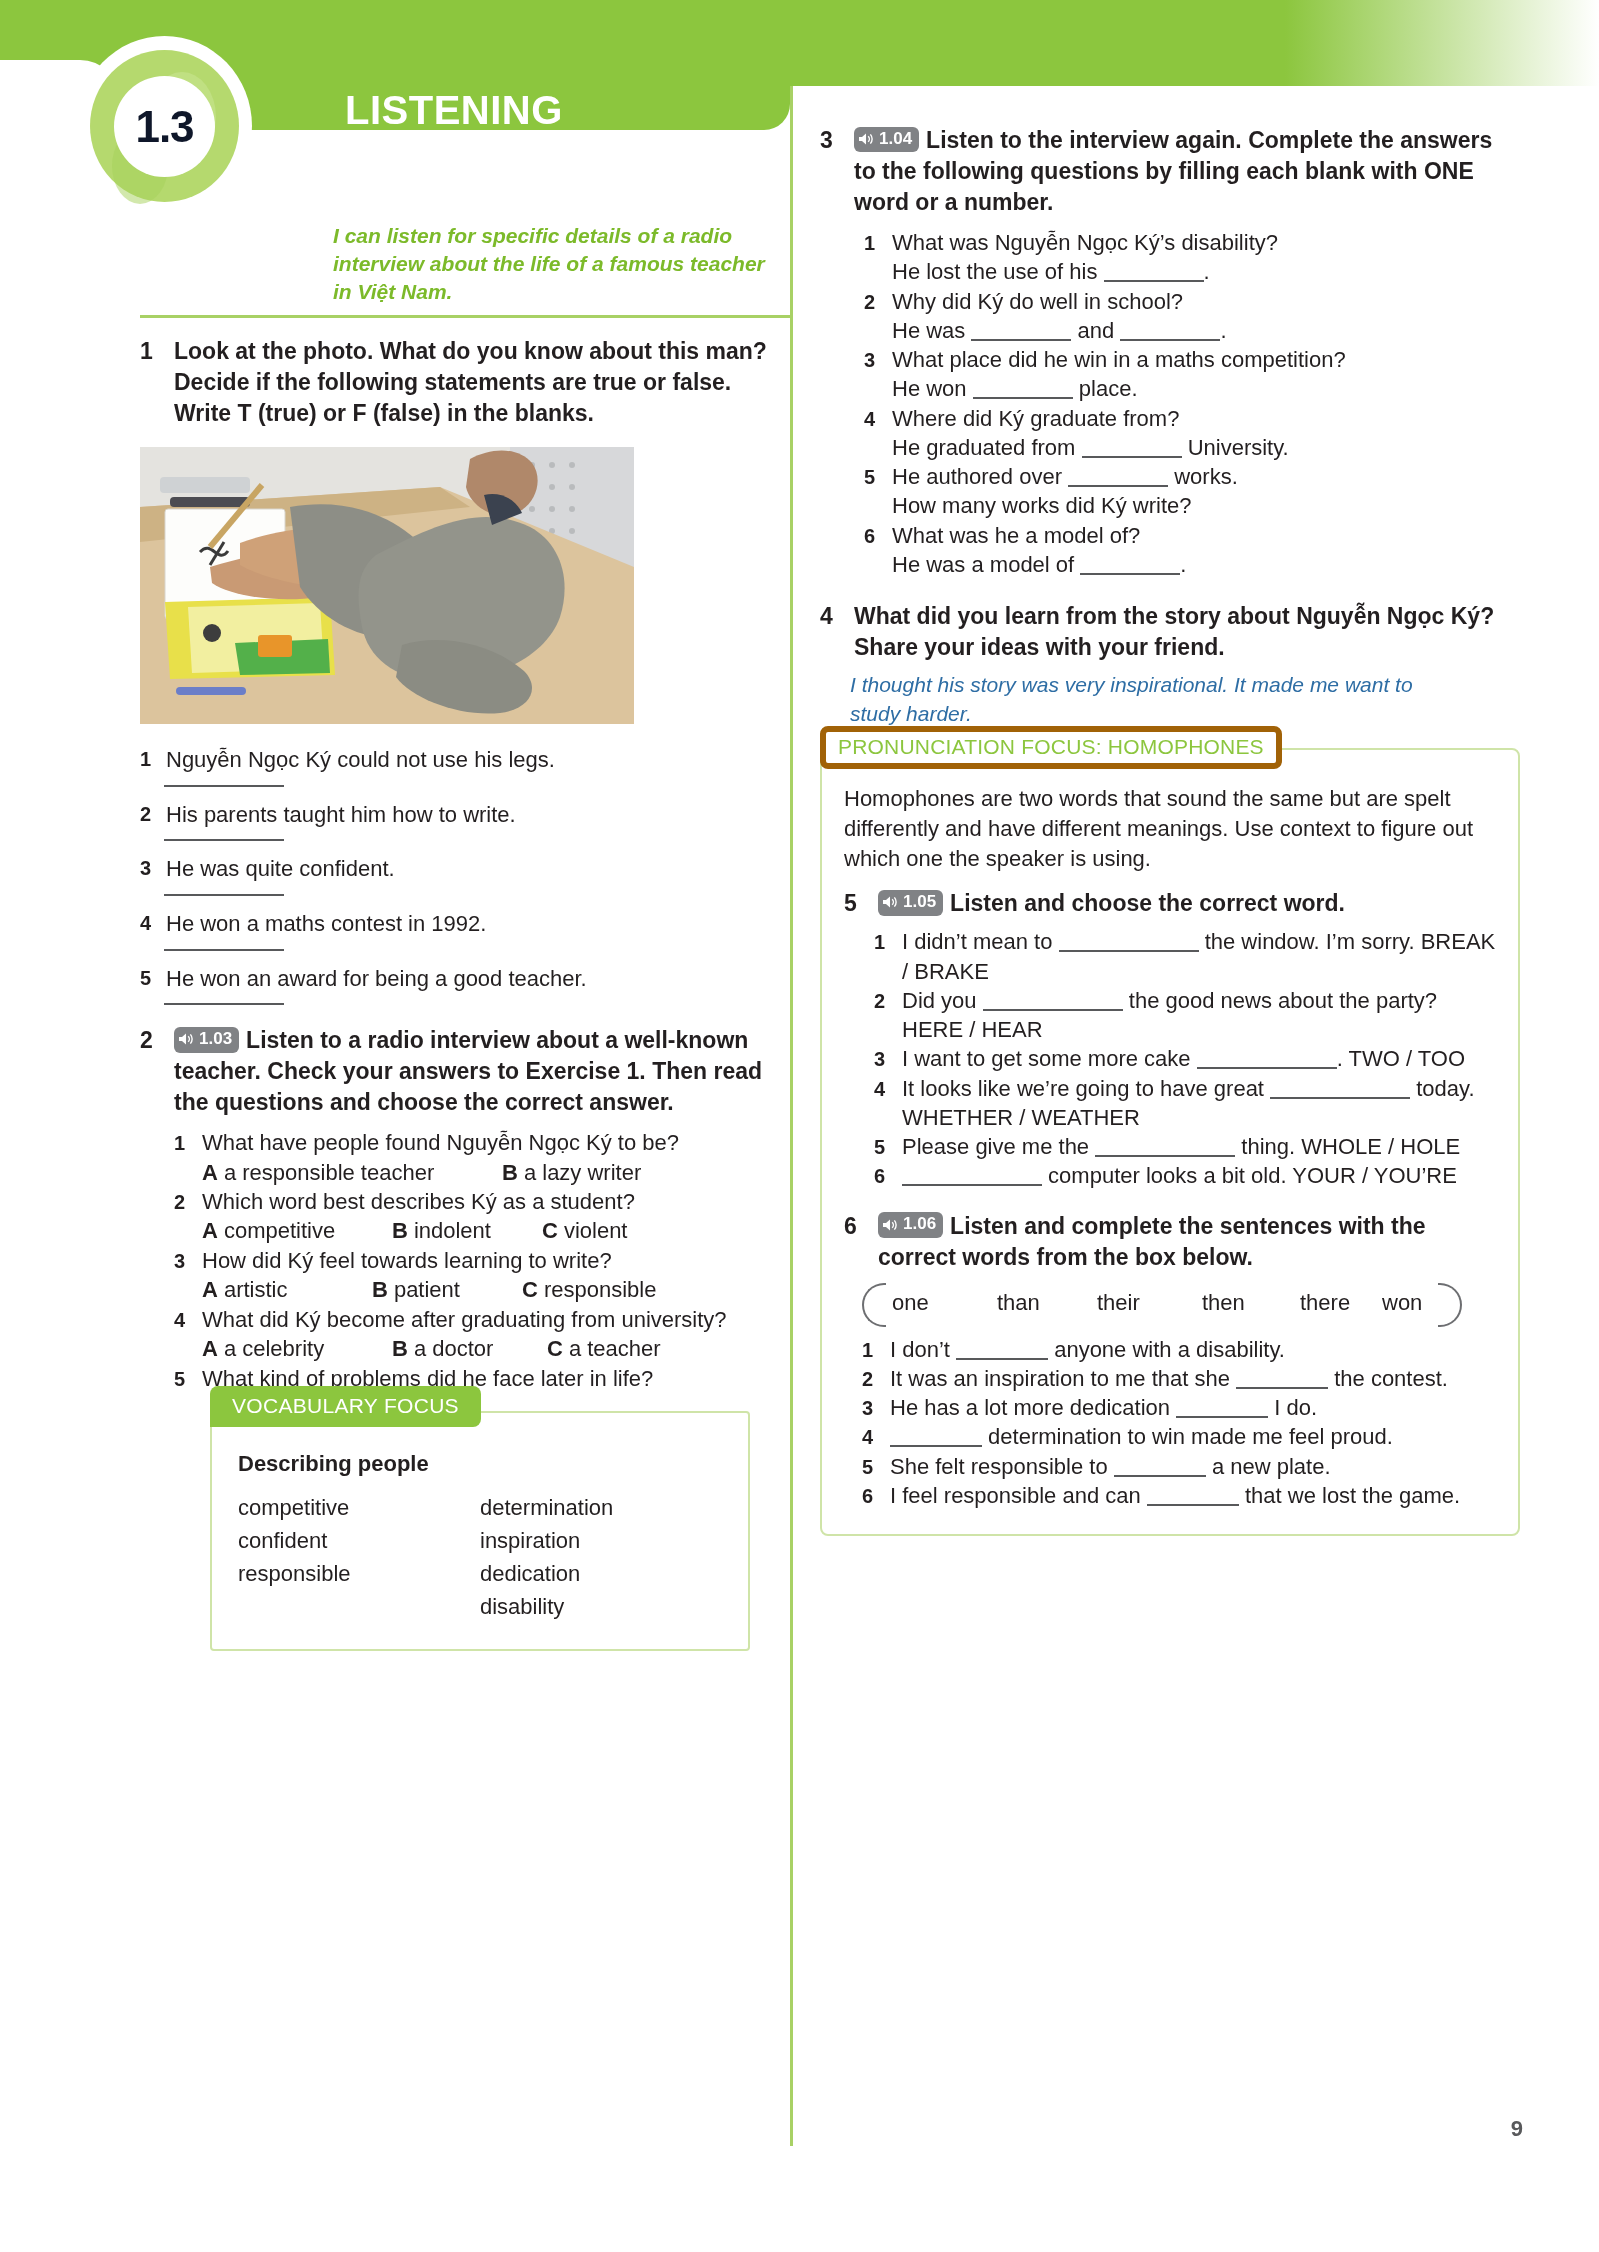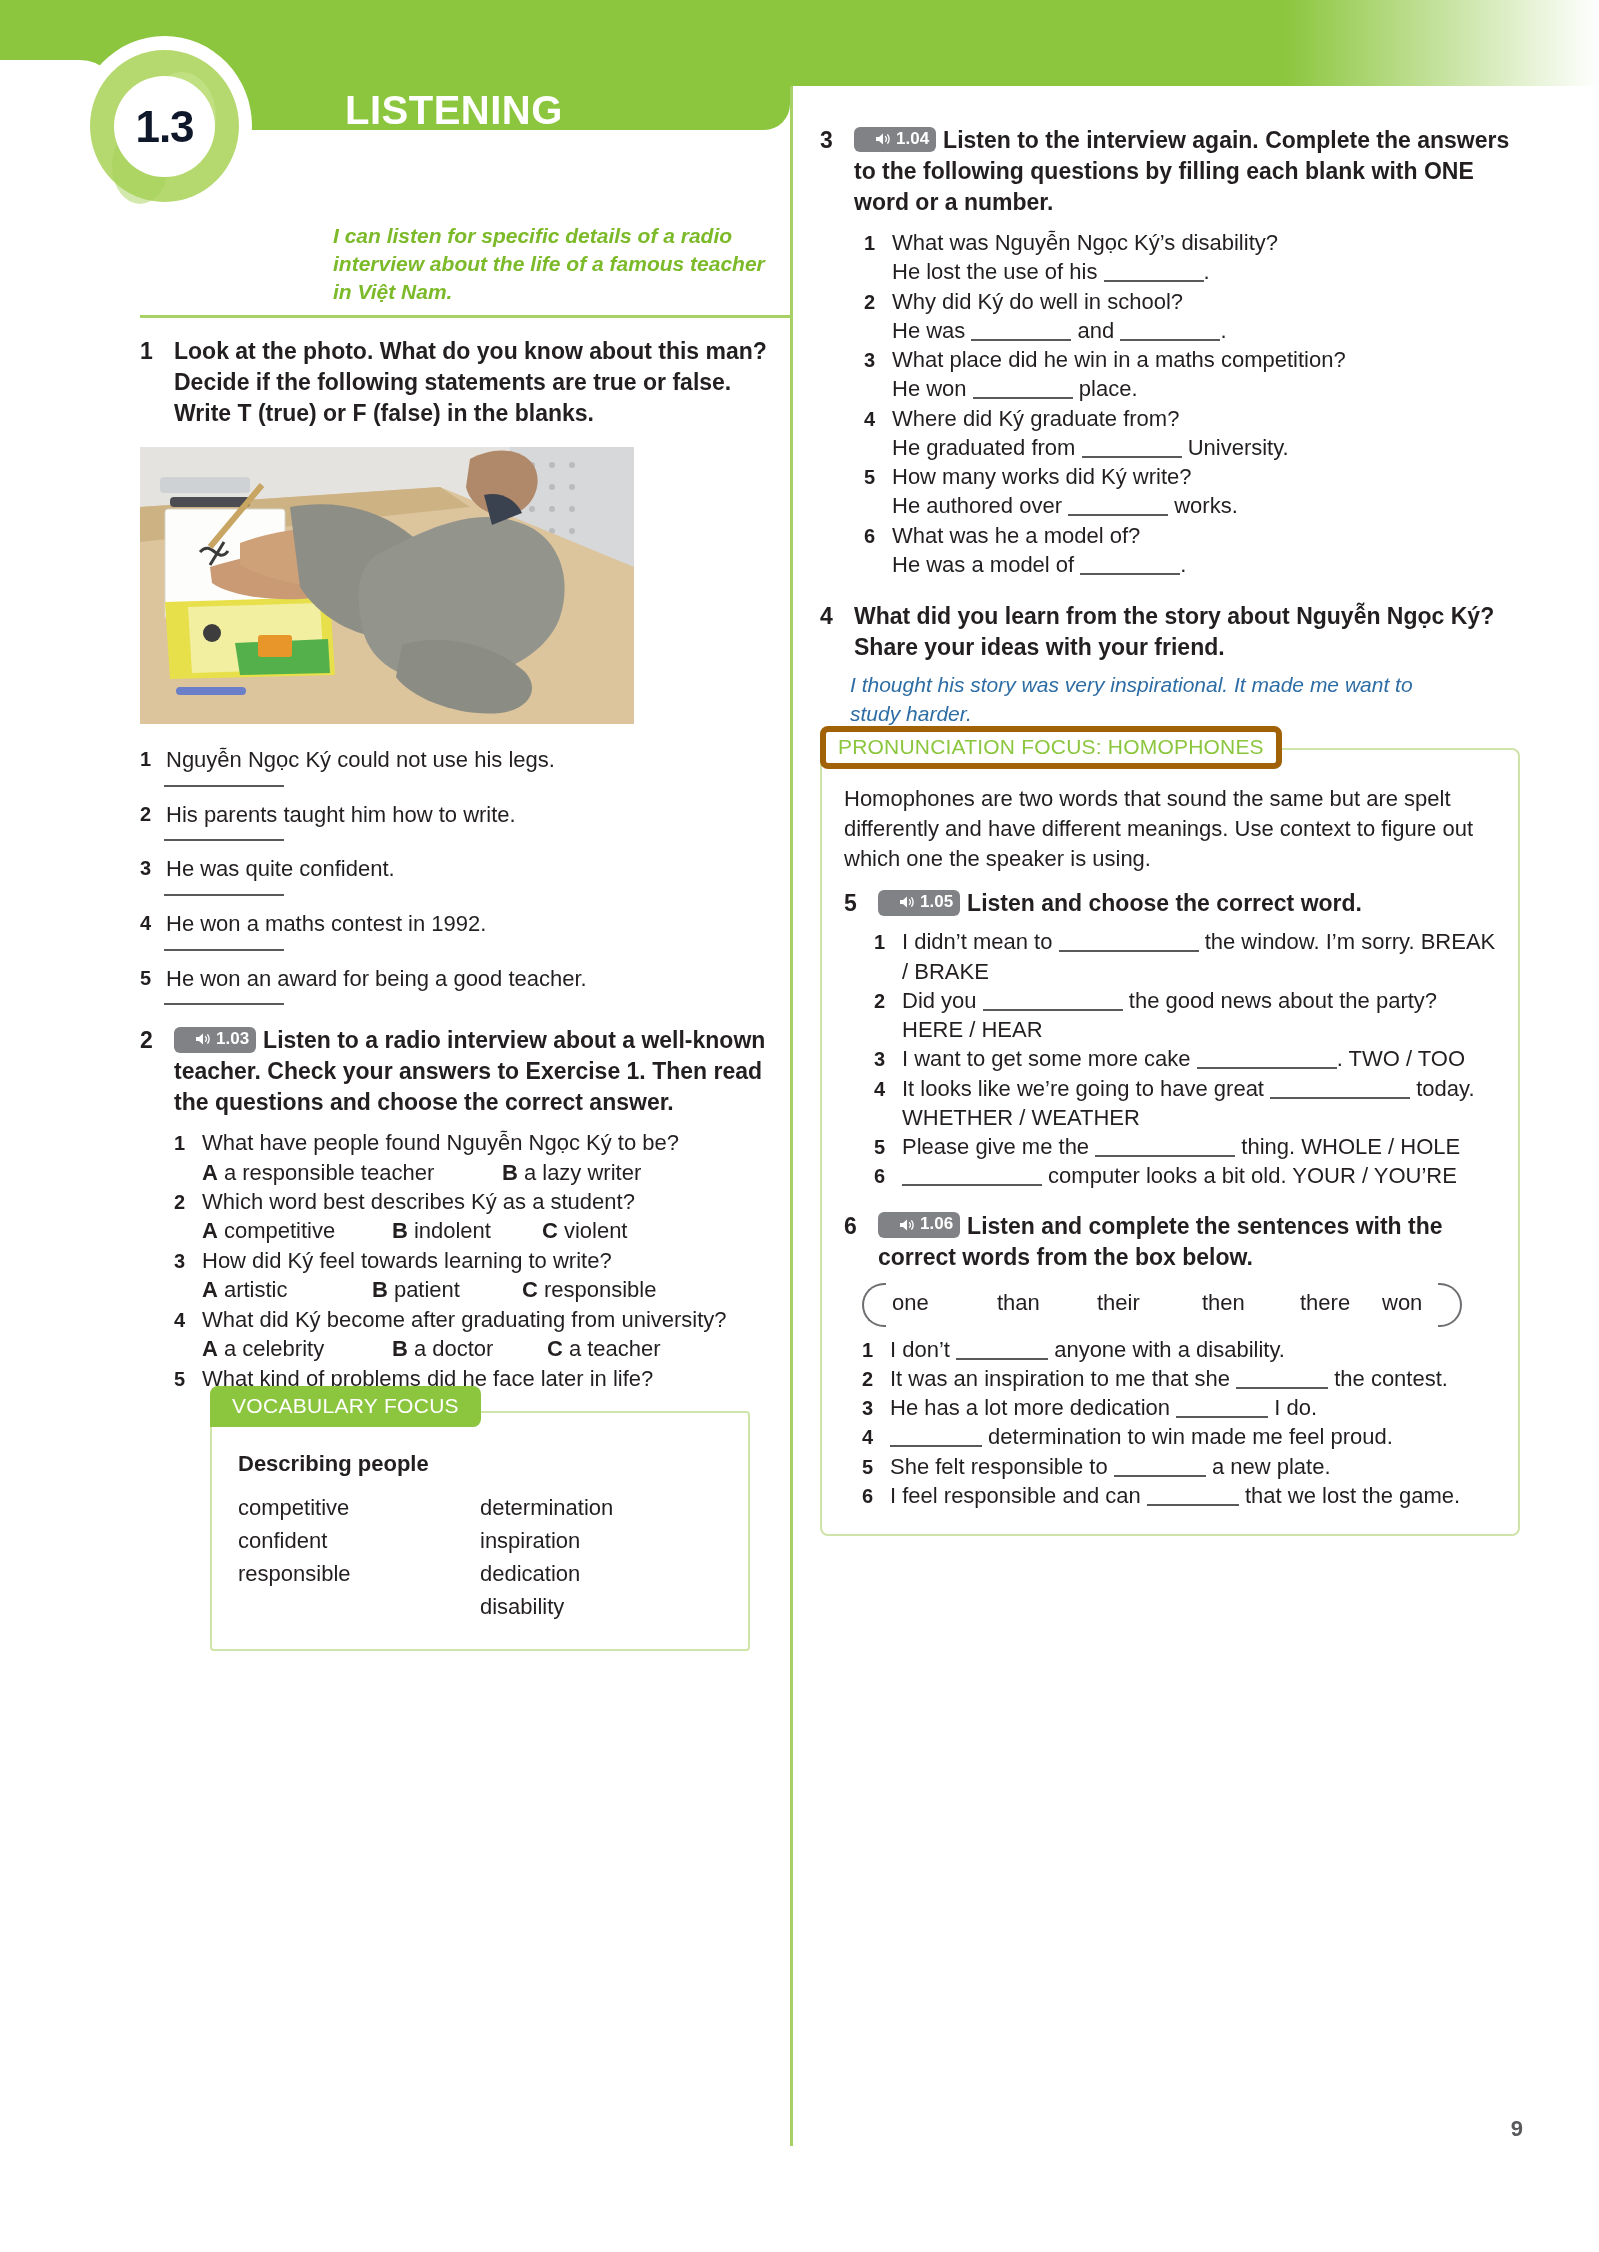--- a/index.html
+++ b/index.html
@@ -90,21 +90,21 @@
     font-size:23px;font-weight:bold;color:#231f20;line-height:1.35;
   }
   .ex-body{
     flex:1;font-size:23px;font-weight:bold;line-height:1.35;color:#231f20;
   }
 
   
   .audio{
     display:inline-flex;align-items:center;gap:4px;
     background:#808285;color:#ffffff;
-    border-radius:6px;padding:1px 7px 2px 21px;
+    border-radius:6px;padding:1px 7px 2px 4px;
     font-size:17px;font-weight:bold;
     vertical-align:2px;margin-right:7px;
   }
   .audio svg{display:block;}
 
   
   .sub{display:flex;font-size:22px;line-height:1.33;font-weight:normal;}
   .sub-n{width:28px;flex:0 0 28px;font-weight:bold;font-size:20px;padding-top:2px;}
   .sub-t{flex:1;}
 
@@ -412,22 +412,22 @@
     <div class="sub">
       <div class="sub-n">4</div>
       <div class="sub-t">
         <div>Where did Ký graduate from?</div>
         <div><span>He graduated from </span><span class="bl" style="width:100px;"></span><span> University.</span></div>
       </div>
     </div>
     <div class="sub">
       <div class="sub-n">5</div>
       <div class="sub-t">
+        <div><span>He authored over </span><span class="bl" style="width:100px;"></span><span> works.</span></div>
         <div>How many works did Ký write?</div>
-        <div><span>He authored over </span><span class="bl" style="width:100px;"></span><span> works.</span></div>
       </div>
     </div>
     <div class="sub">
       <div class="sub-n">6</div>
       <div class="sub-t">
         <div>What was he a model of?</div>
         <div><span>He was a model of </span><span class="bl" style="width:100px;"></span><span>.</span></div>
       </div>
     </div>
   </div>

